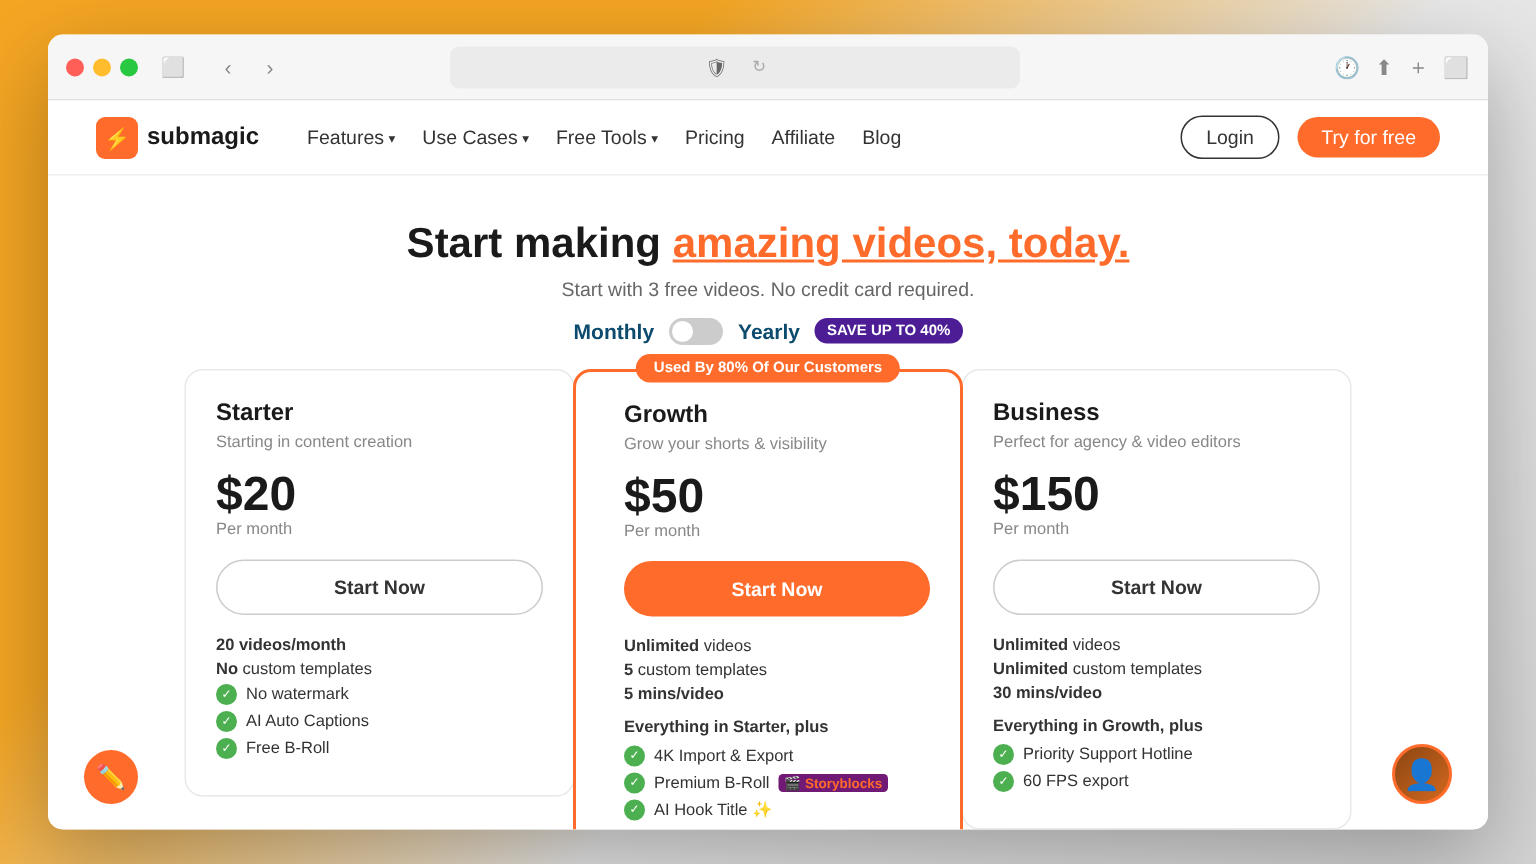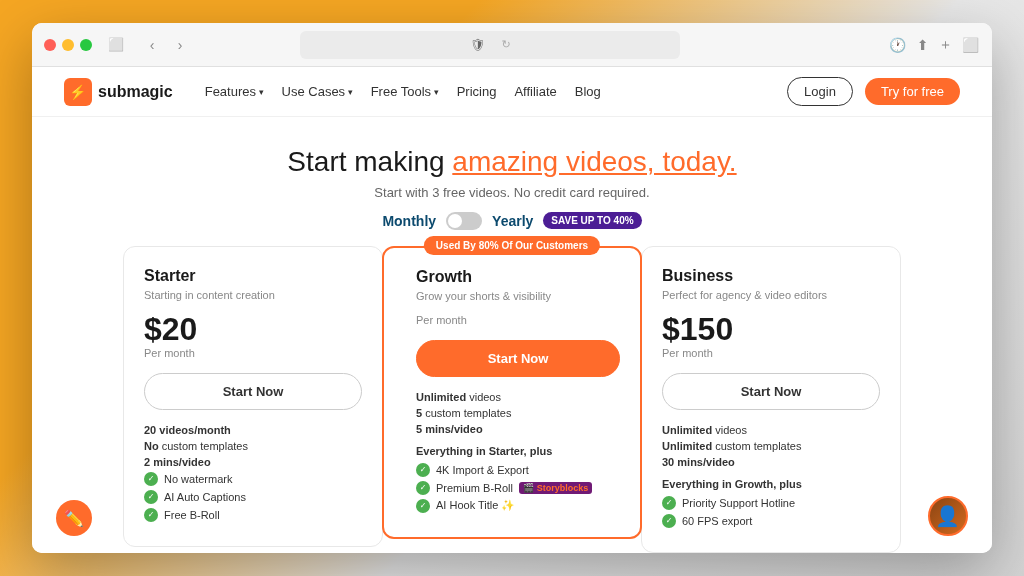--- a/index.html
+++ b/index.html
@@ -183,21 +183,21 @@
     }
 
     
     .hero {
       text-align: center;
       padding: 28px 20px 16px;
     }
 
     .hero-title {
       font-size: 28px;
-      font-weight: 400;
+      font-weight: 700;
       color: #1a1a1a;
       line-height: 1.2;
     }
 
     .hero-title-highlight {
       color: #ff6b2b;
       text-decoration: underline;
       text-decoration-color: #ff6b2b;
     }
 
@@ -488,39 +488,39 @@
     <div class="pricing-section">
 
       <div class="card">
         <div class="card-title">Starter</div>
         <div class="card-desc">Starting in content creation</div>
         <div class="card-price">$20</div>
         <div class="card-period">Per month</div>
         <button class="btn-start">Start Now</button>
         <div class="card-feature"><strong>20 videos/month</strong></div>
         <div class="card-feature"><strong>No</strong> custom templates</div>
-        <div class="card-feature"><strong>2 mins/video</strong></div>
         <div class="feature-item">
           <div class="check-icon">✓</div>
           <span>No watermark</span>
         </div>
         <div class="feature-item">
           <div class="check-icon">✓</div>
           <span>AI Auto Captions</span>
         </div>
         <div class="feature-item">
           <div class="check-icon">✓</div>
           <span>Free B-Roll</span>
         </div>
       </div>
 
       <div class="card card-featured">
         <div class="featured-badge">Used By 80% Of Our Customers</div>
         <div class="card-title">Growth</div>
         <div class="card-desc">Grow your shorts &amp; visibility</div>
+        <div class="card-price">$50</div>
         <div class="card-period">Per month</div>
         <button class="btn-start btn-start-featured">Start Now</button>
         <div class="card-feature"><strong>Unlimited</strong> videos</div>
         <div class="card-feature"><strong>5</strong> custom templates</div>
         <div class="card-feature"><strong>5 mins/video</strong></div>
         <div class="card-feature-header">Everything in Starter, plus</div>
         <div class="feature-item">
           <div class="check-icon">✓</div>
           <span>4K Import &amp; Export</span>
         </div>

